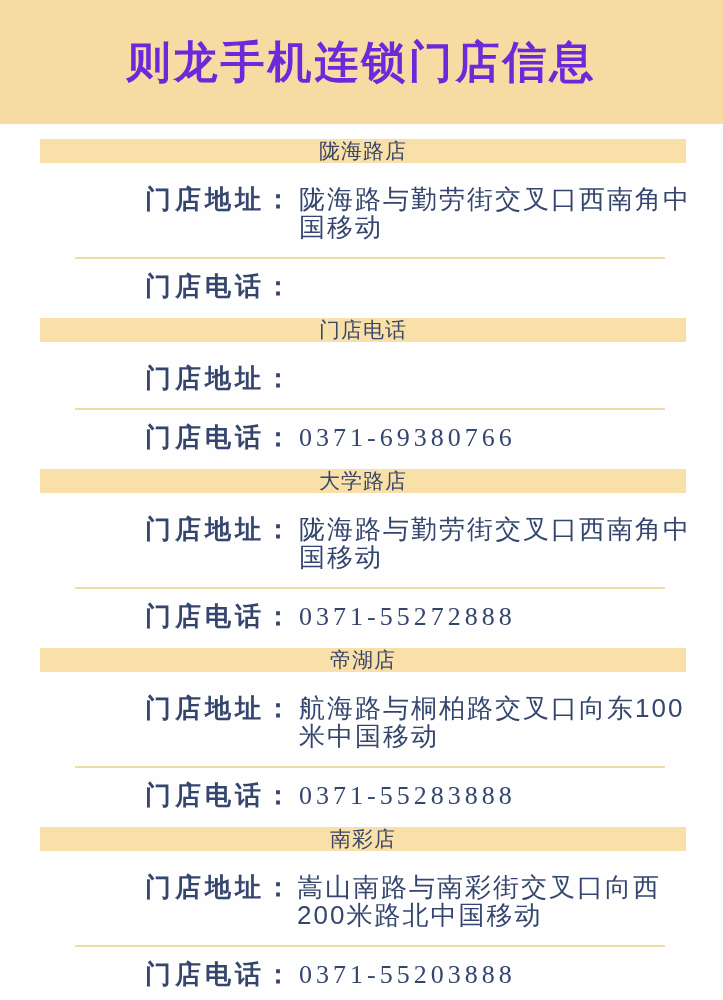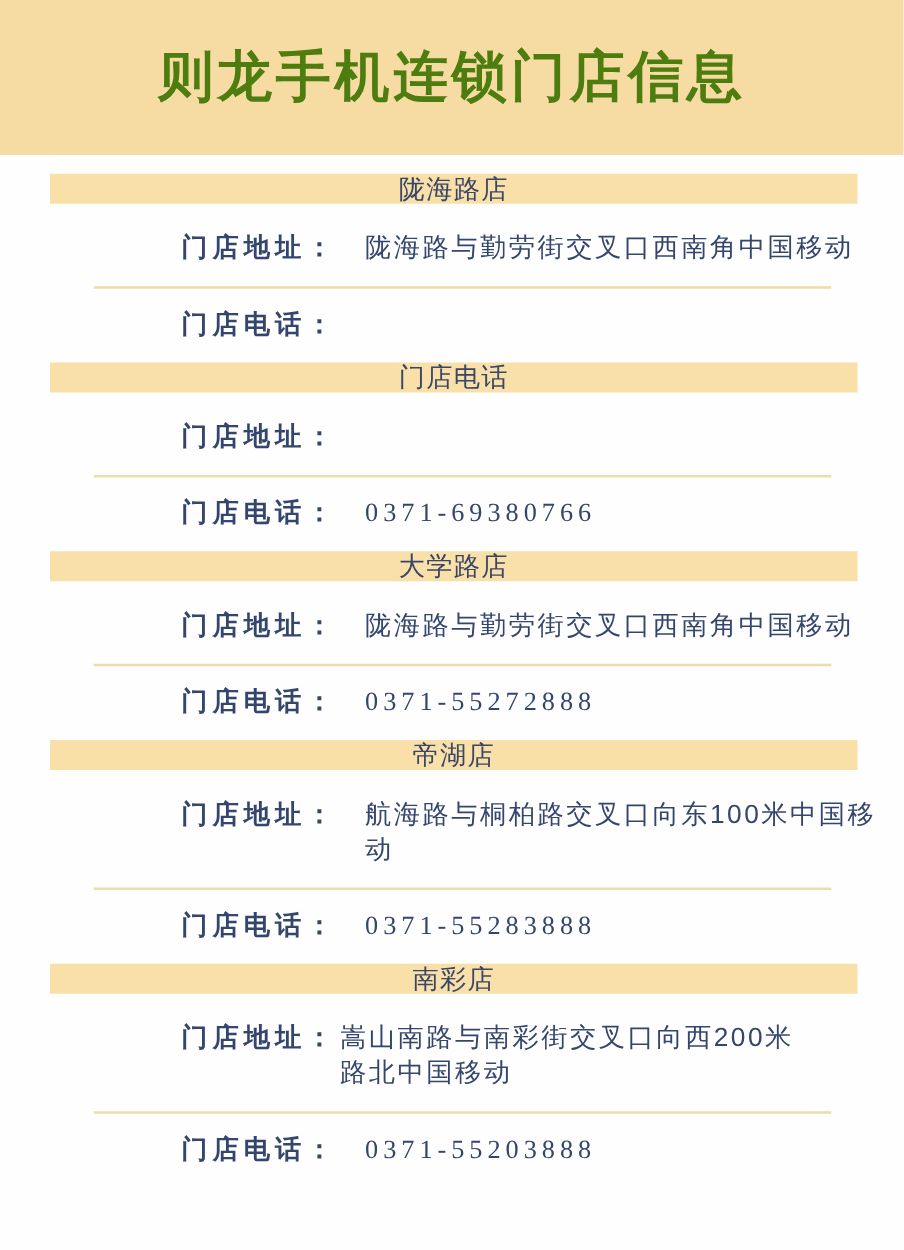--- a/index.html
+++ b/index.html
@@ -18,21 +18,21 @@
   }
   .header {
     height: 124px;
     background: #f6dca2;
     display: flex;
     align-items: center;
     justify-content: center;
   }
   .page-title {
     margin: 0;
-    color: #4d7c0f;
+    color: #6d28d9;
     font-size: 44px;
     font-weight: 800;
     letter-spacing: 3px;
     line-height: 1;
   }
   .store {
     padding-top: 15px;
     padding-bottom: 2px;
   }
   .banner {
@@ -48,32 +48,32 @@
     font-size: 21px;
     letter-spacing: 1px;
   }
   .row {
     display: flex;
     align-items: flex-start;
     padding-left: 145px;
     padding-right: 20px;
     margin-top: 22px;
     color: #35466e;
-    font-size: 21px;
+    font-size: 26px;
     line-height: 28px;
   }
   .phone-row { margin-top: 14px; font-family: Liberation Serif, serif; }
   .label {
     letter-spacing: 4px;
     font-weight: 600;
     white-space: nowrap;
     flex: none;
   }
   .value {
-    margin-left: 22px;
+    margin-left: 4px;
     letter-spacing: 2px;
   }
   .value.phone { letter-spacing: 4px; }
   .divider {
     height: 2px;
     background: #efdca6;
     margin: 16px 58px 0 75px;
   }
   
   .store.wrap-address .address-row .value {

